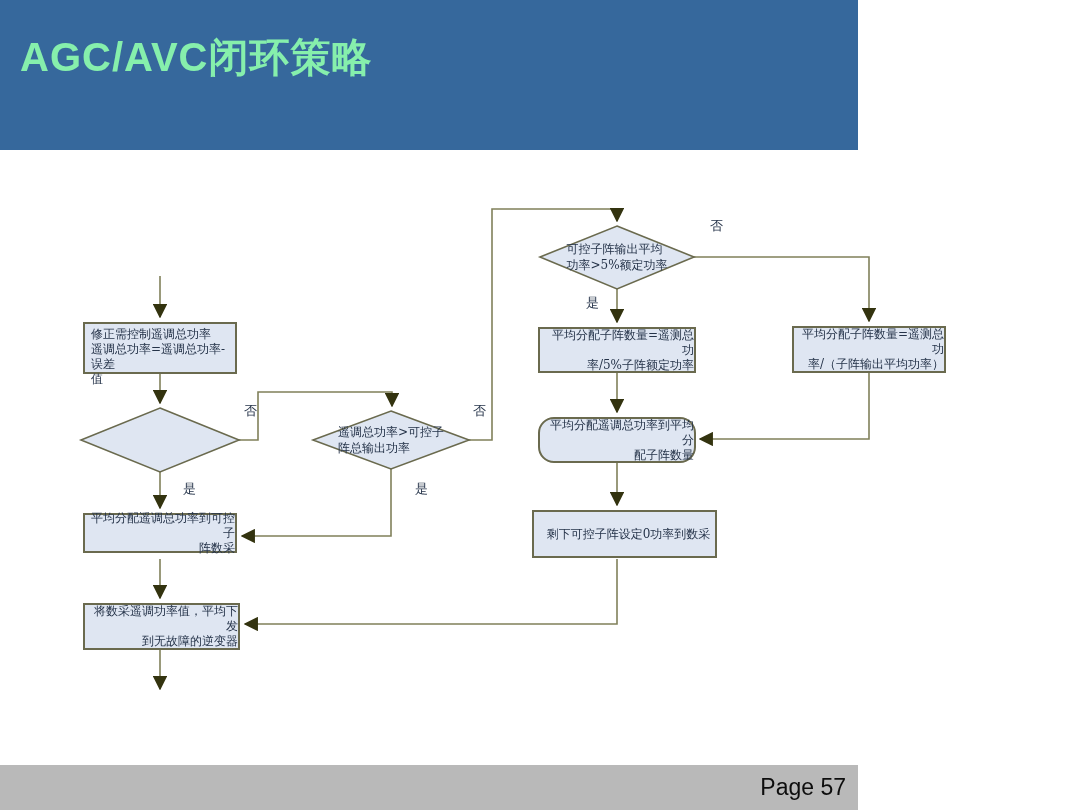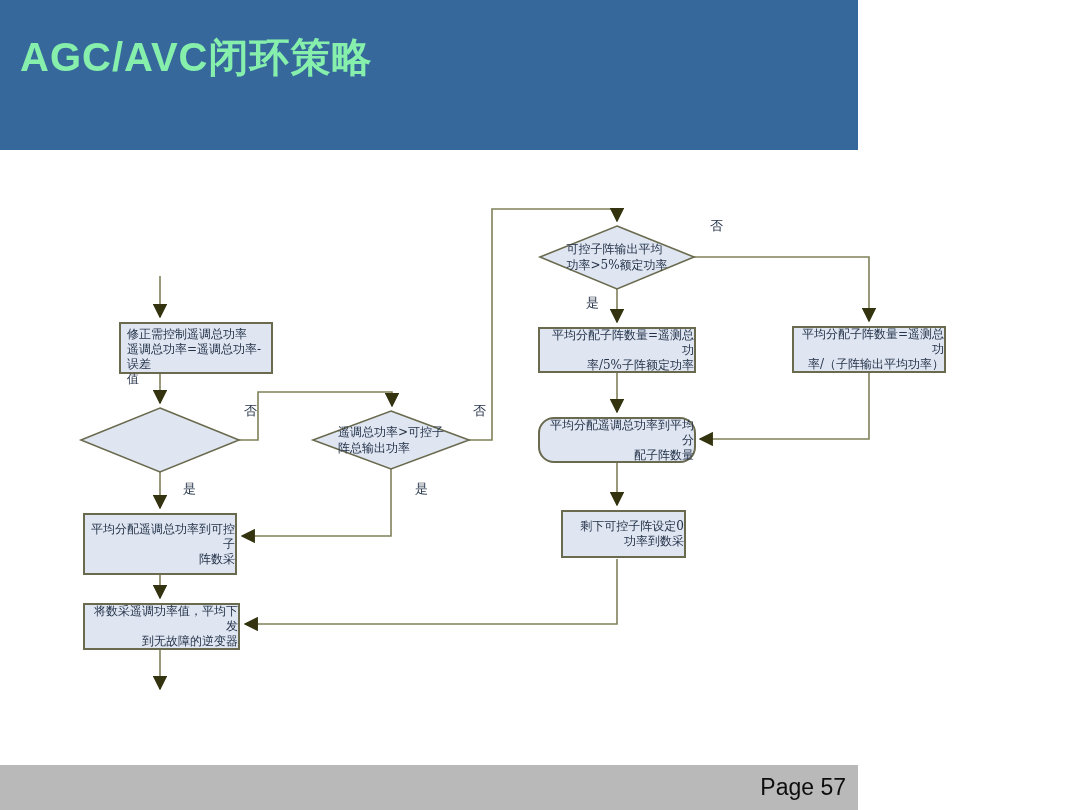--- a/index.html
+++ b/index.html
@@ -27,21 +27,20 @@
   svg.connectors { position:absolute; left:0; top:0; }
   .node {
     position:absolute; background:#dfe6f2; border:2px solid #6a6a4e;
     box-sizing:border-box; display:flex; align-items:center; justify-content:center;
     text-align:right; font-size:12px; line-height:15px; color:#253349;
     white-space:pre-line;
   }
   .node.align-left {
     justify-content:flex-start; align-items:flex-start; text-align:left;
     padding:3px 6px;
-    margin-left:36px;
   }
   .diamond-text {
     position:absolute; display:flex; align-items:center; justify-content:center;
     text-align:left; font-size:12px; line-height:16px; color:#253349;
     white-space:pre-line; pointer-events:none;
   }
   .branch-label {
     position:absolute; font-size:13px; color:#253349;
   }
 </style>
@@ -81,39 +80,39 @@
       <polygon points="391,411 469,440 391,469 313,440"></polygon>
       <polygon points="617,226 694,257 617,289 540,257"></polygon>
     </g>
   </svg>
 
   <div class="node align-left" style="left:83px; top:322px; width:154px; height:52px;">修正需控制遥调总功率
 遥调总功率=遥调总功率-误差
 值</div>
 
 
-  <div class="node" style="left:83px; top:513px; width:154px; height:62px;">平均分配遥调总功率到可控子
+  <div class="node" style="left:83px; top:513px; width:154px; height:40px;">平均分配遥调总功率到可控子
 阵数采</div>
 
   <div class="node" style="left:83px; top:603px; width:157px; height:47px;">将数采遥调功率值，平均下发
 到无故障的逆变器</div>
 
   <div class="diamond-text" style="left:323px; top:424px; width:136px; height:32px;">遥调总功率&gt;可控子
 阵总输出功率</div>
 
   <div class="diamond-text" style="left:551px; top:241px; width:132px; height:32px;">可控子阵输出平均
 功率&gt;5%额定功率</div>
 
   <div class="node" style="left:538px; top:327px; width:158px; height:46px;">平均分配子阵数量=遥测总功
 率/5%子阵额定功率</div>
 
   <div class="node" style="left:538px; top:417px; width:158px; height:46px;border-radius:16px;">平均分配遥调总功率到平均分
 配子阵数量</div>
 
-  <div class="node" style="left:561px; top:510px; width:125px; height:48px;padding-left:8px;">剩下可控子阵设定0功率到数采</div>
+  <div class="node" style="left:532px; top:510px; width:185px; height:48px;padding-left:8px;">剩下可控子阵设定0功率到数采</div>
 
   <div class="node" style="left:792px; top:326px; width:154px; height:47px;">平均分配子阵数量=遥测总功
 率/（子阵输出平均功率）</div>
 
   <div class="branch-label" style="left:244px; top:402px;">否</div>
   <div class="branch-label" style="left:183px; top:480px;">是</div>
   <div class="branch-label" style="left:473px; top:402px;">否</div>
   <div class="branch-label" style="left:415px; top:480px;">是</div>
   <div class="branch-label" style="left:710px; top:217px;">否</div>
   <div class="branch-label" style="left:586px; top:294px;">是</div>

